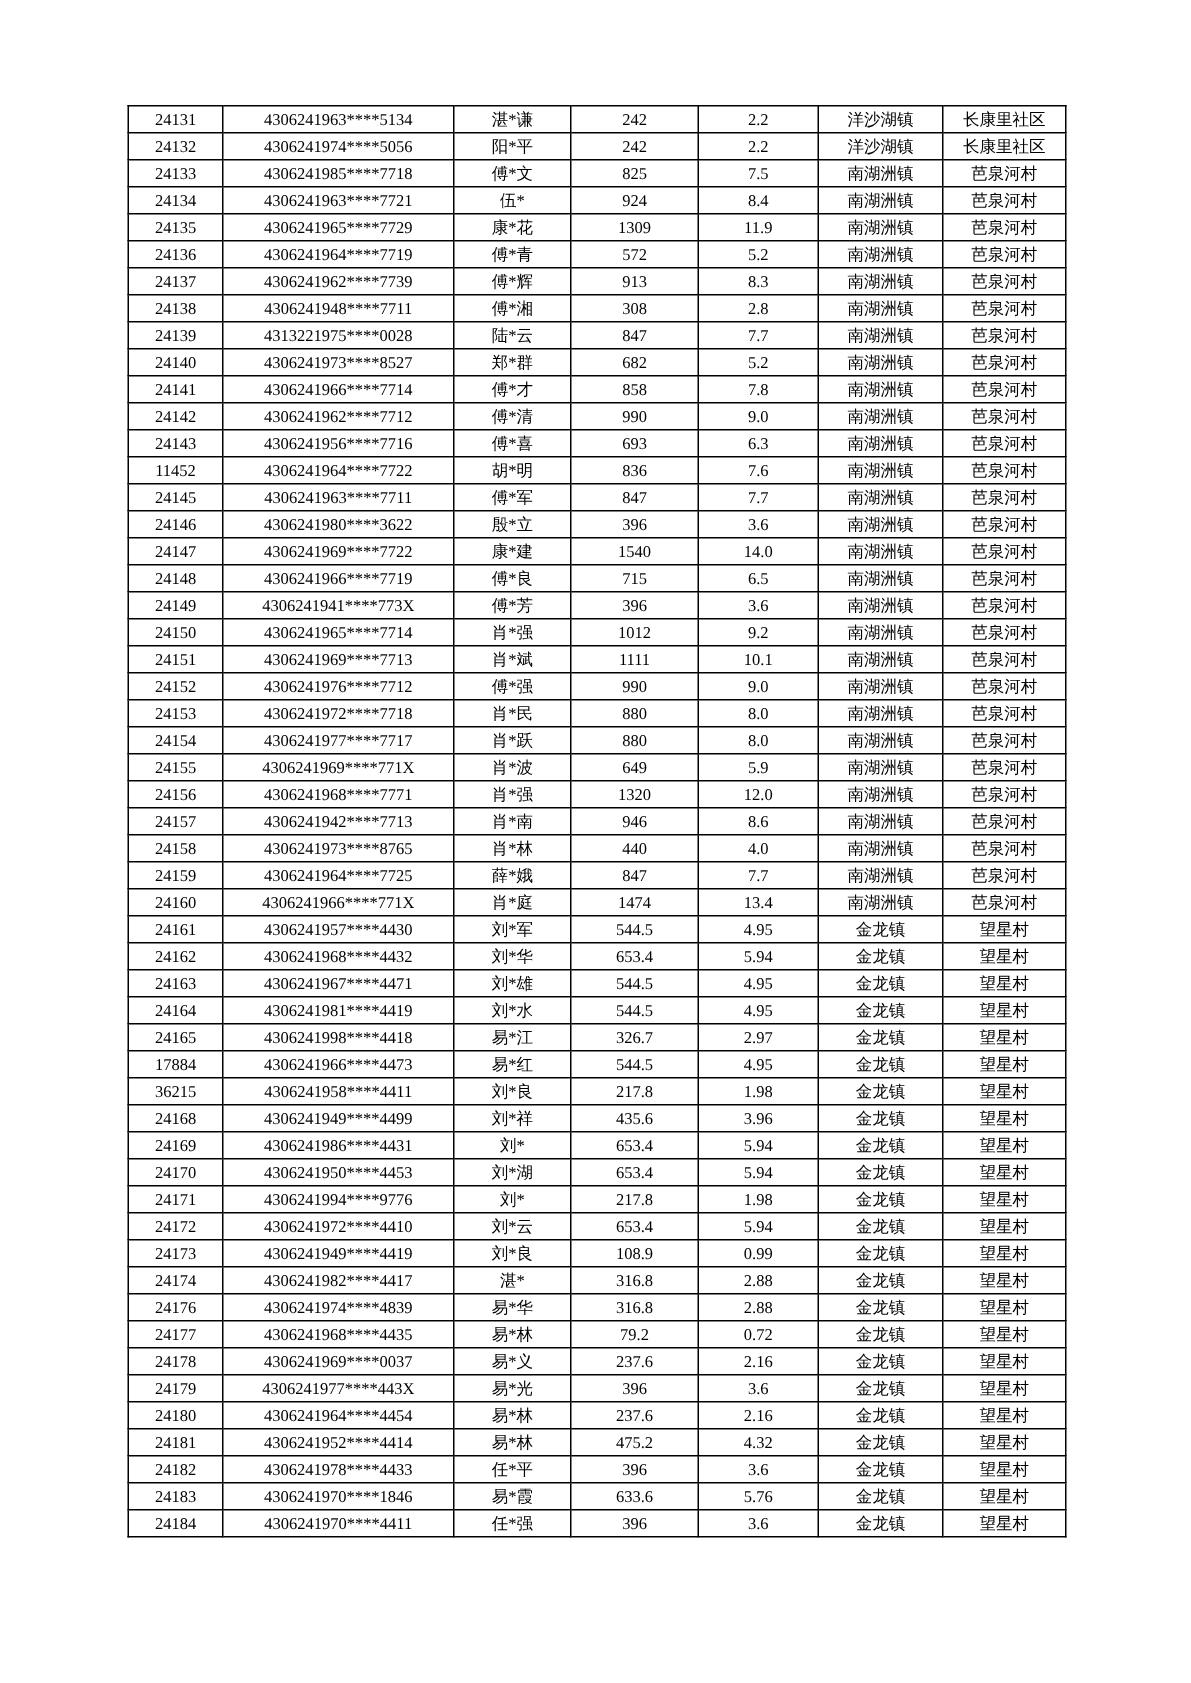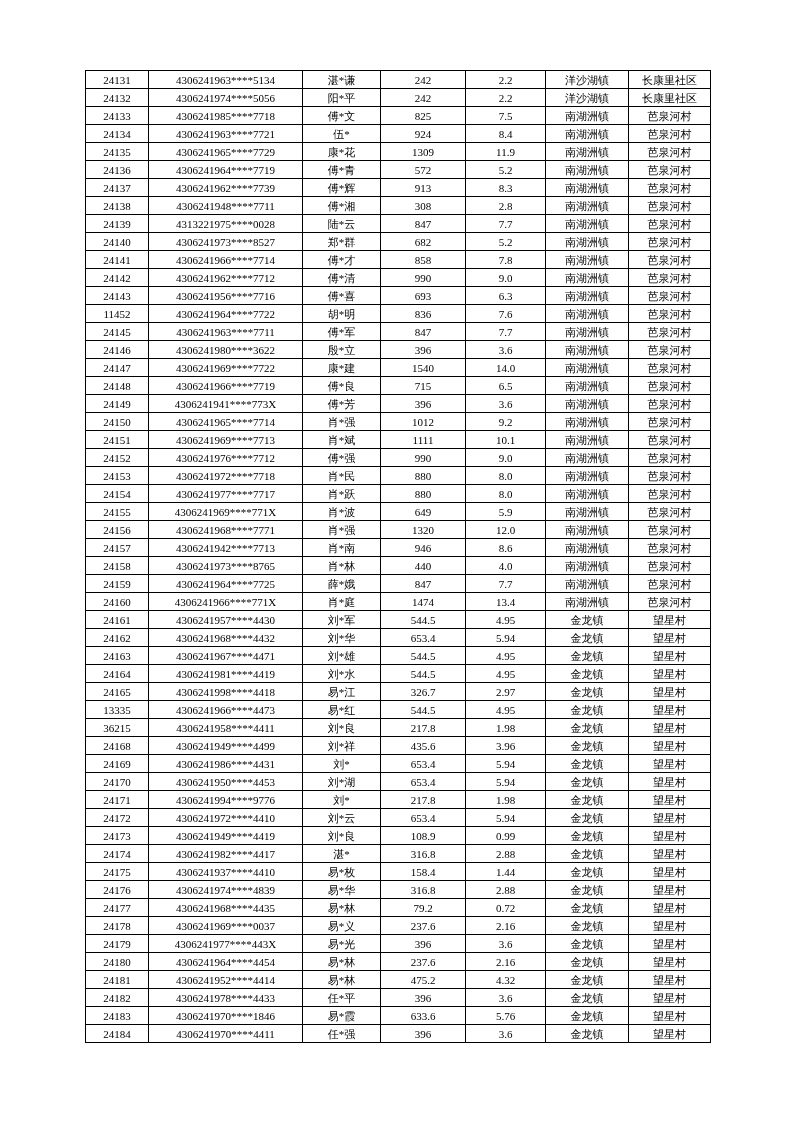--- a/index.html
+++ b/index.html
@@ -361,21 +361,21 @@
         <tr>
           <td>24165</td>
           <td>4306241998****4418</td>
           <td>易*江</td>
           <td>326.7</td>
           <td>2.97</td>
           <td>金龙镇</td>
           <td>望星村</td>
         </tr>
         <tr>
-          <td>13335</td>
+          <td>17884</td>
           <td>4306241966****4473</td>
           <td>易*红</td>
           <td>544.5</td>
           <td>4.95</td>
           <td>金龙镇</td>
           <td>望星村</td>
         </tr>
         <tr>
           <td>36215</td>
           <td>4306241958****4411</td>
@@ -442,29 +442,20 @@
         <tr>
           <td>24174</td>
           <td>4306241982****4417</td>
           <td>湛*</td>
           <td>316.8</td>
           <td>2.88</td>
           <td>金龙镇</td>
           <td>望星村</td>
         </tr>
         <tr>
-          <td>24175</td>
-          <td>4306241937****4410</td>
-          <td>易*枚</td>
-          <td>158.4</td>
-          <td>1.44</td>
-          <td>金龙镇</td>
-          <td>望星村</td>
-        </tr>
-        <tr>
           <td>24176</td>
           <td>4306241974****4839</td>
           <td>易*华</td>
           <td>316.8</td>
           <td>2.88</td>
           <td>金龙镇</td>
           <td>望星村</td>
         </tr>
         <tr>
           <td>24177</td>

